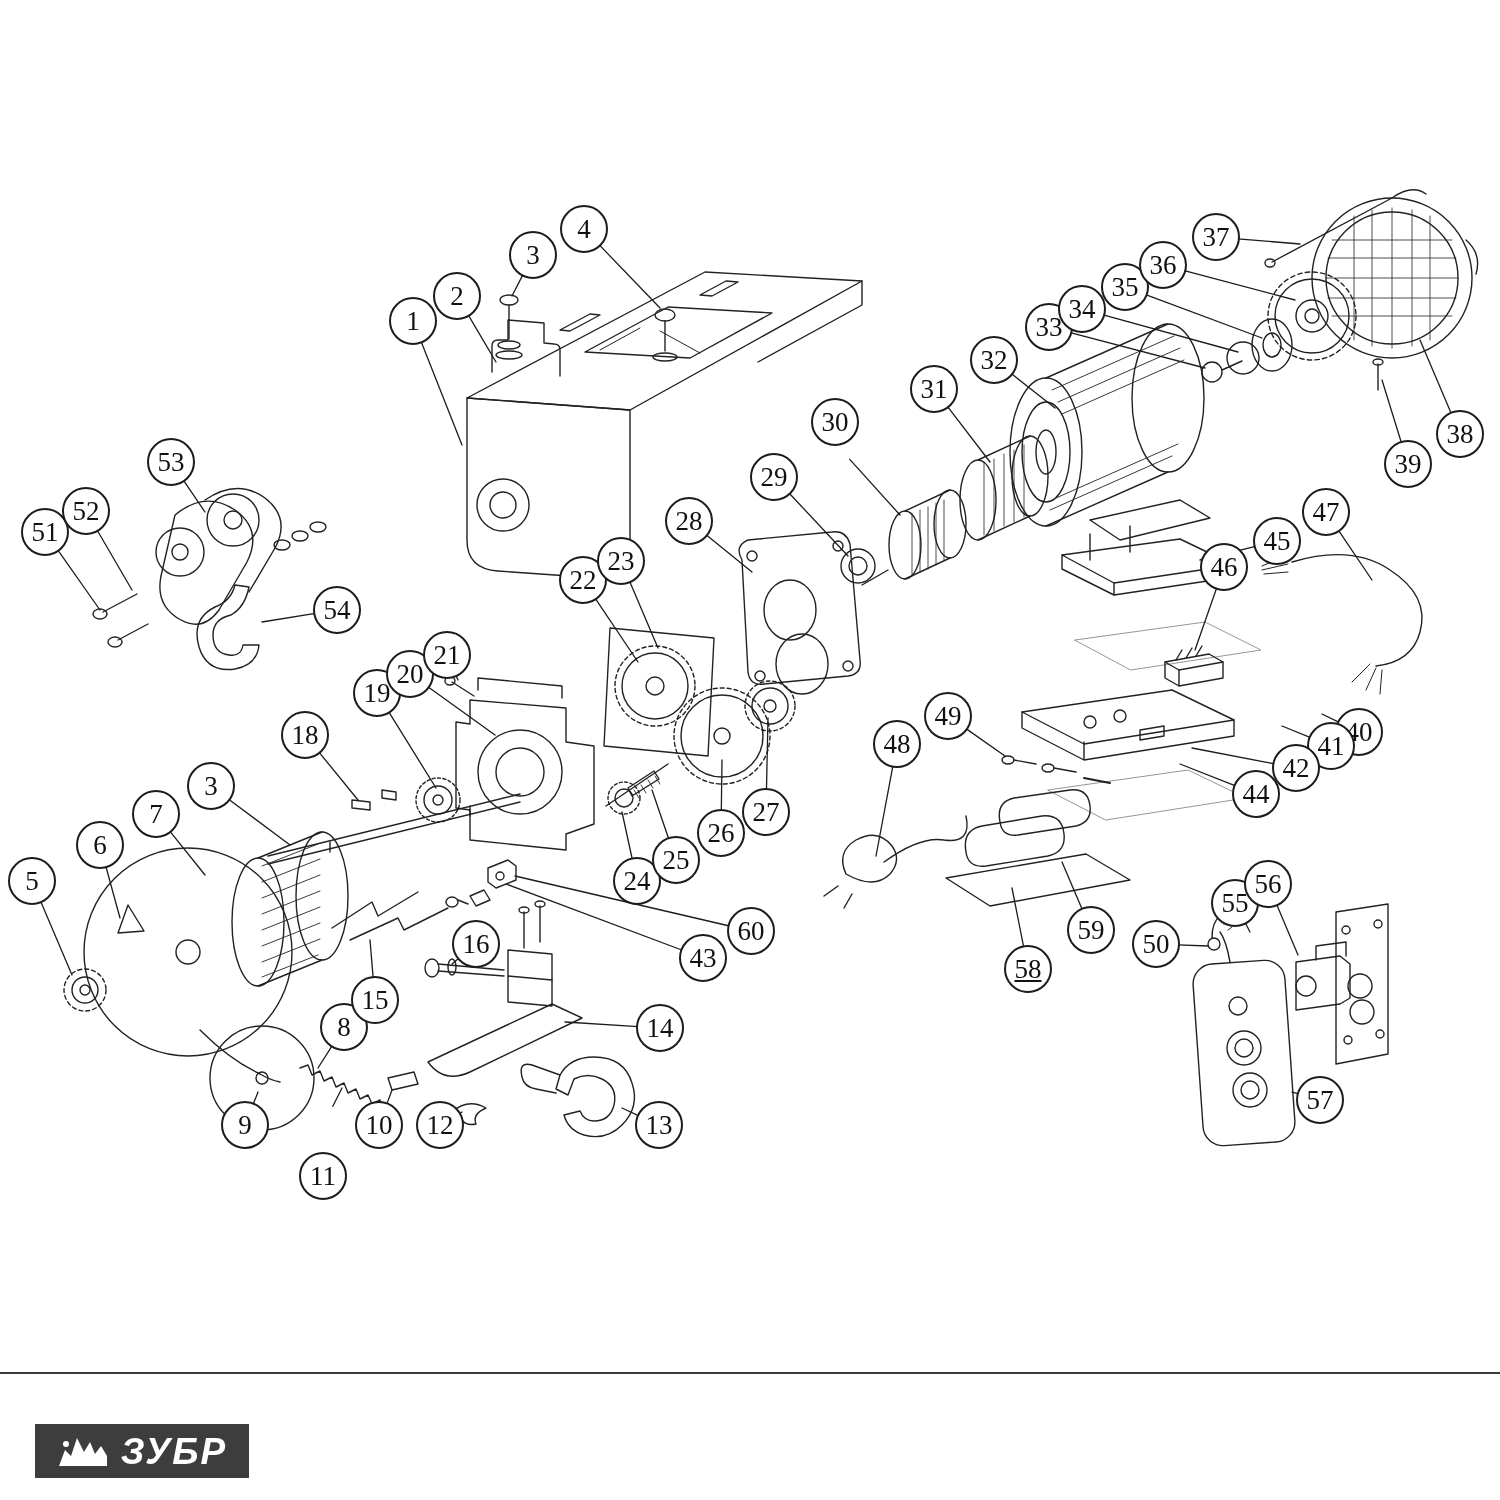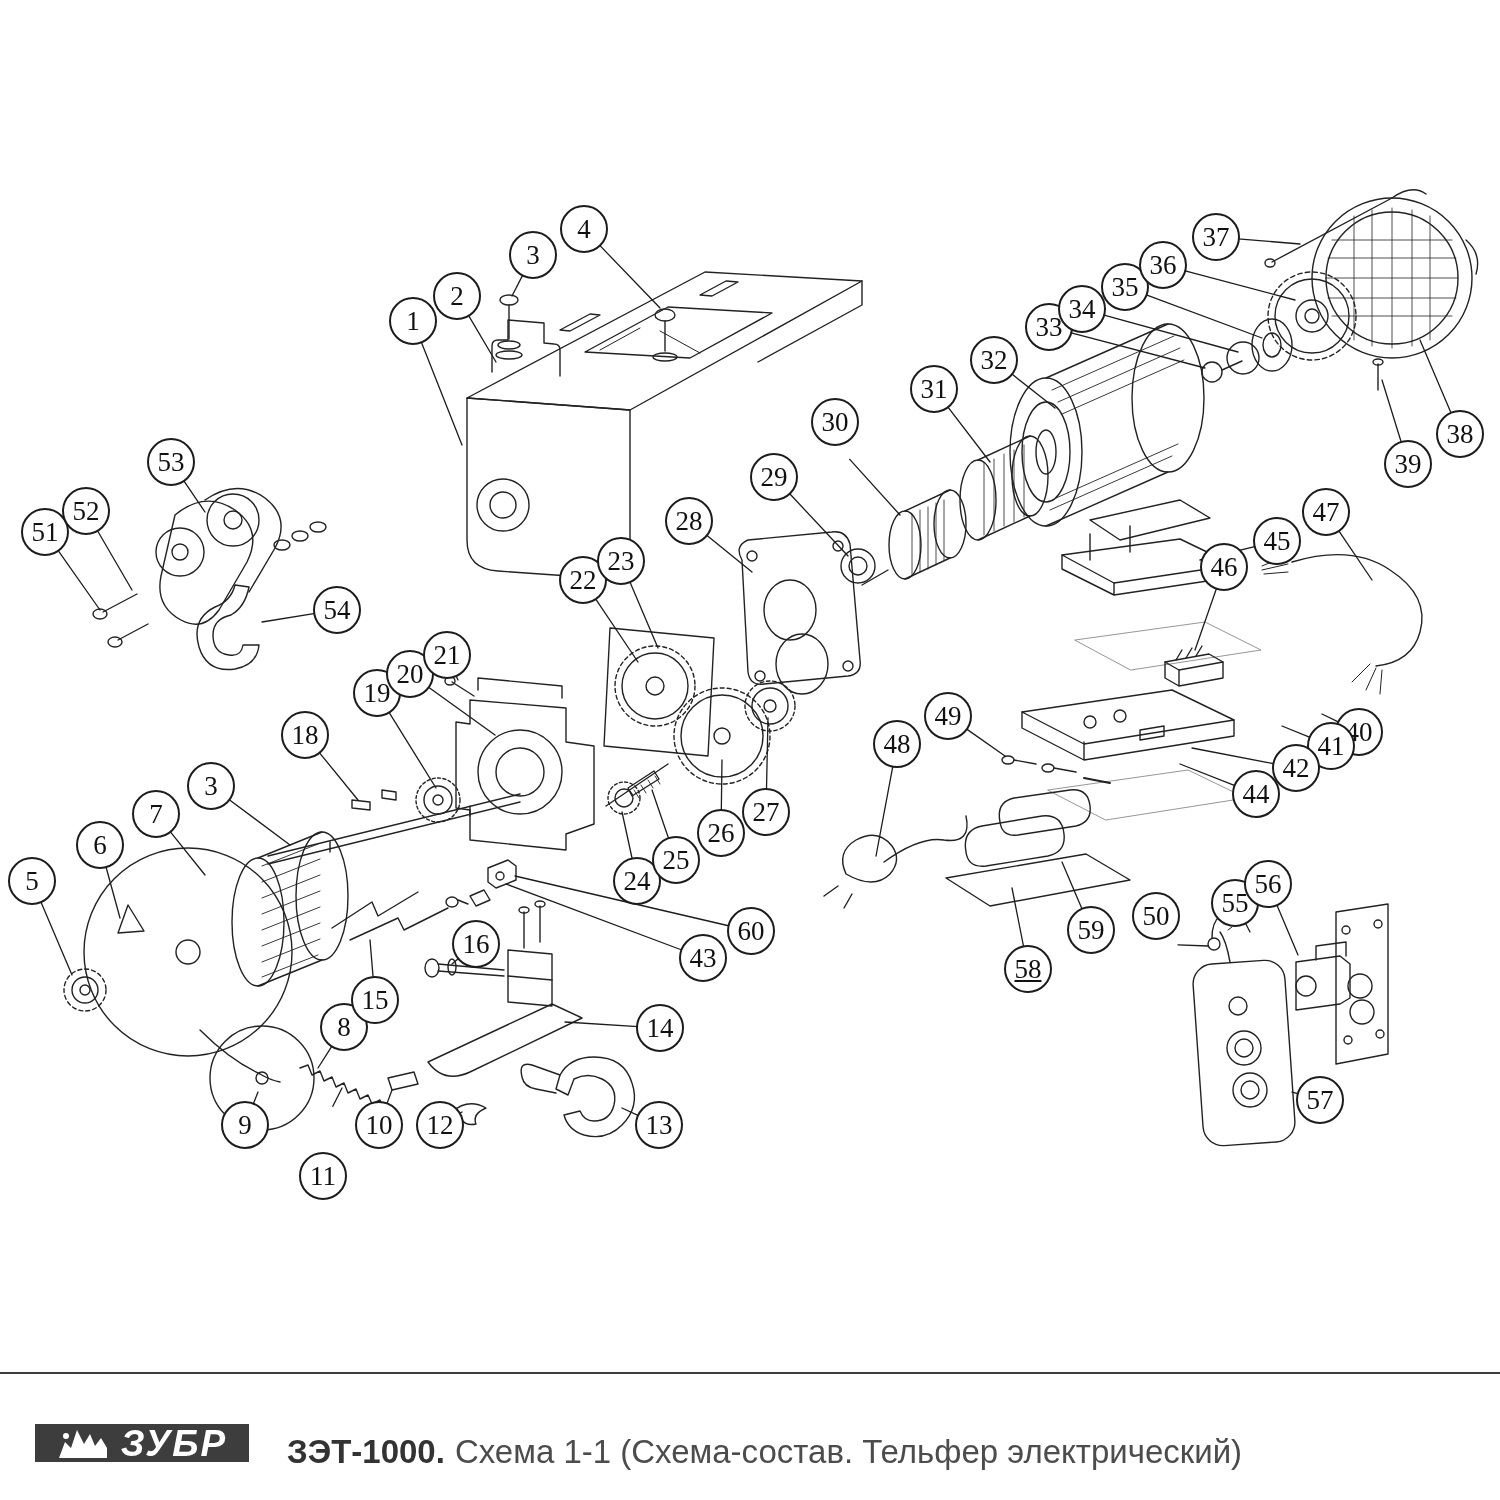--- a/index.html
+++ b/index.html
@@ -5,21 +5,21 @@
   html,body{margin:0;padding:0;}
   body{width:1500px;height:1500px;background:#ffffff;position:relative;overflow:hidden;
        font-family:"Liberation Serif","DejaVu Serif",serif;}
   #stage{position:absolute;left:0;top:0;width:1500px;height:1500px;}
   #drawing{position:absolute;left:0;top:0;}
   .callout{position:absolute;width:44px;height:44px;border:2px solid #1c1c1c;border-radius:50%;
            background:#ffffff;display:flex;align-items:center;justify-content:center;
            font-size:27px;color:#111;transform:translate(-50%,-50%);line-height:1;
            font-family:"Liberation Serif","DejaVu Serif",serif;z-index:5;}
   #footer-rule{position:absolute;left:0;top:1372px;width:1500px;height:2px;background:#3c3c3c;}
-  #brand-block{position:absolute;left:35px;top:1424px;width:214px;height:38px;background:#3d3d3d;
+  #brand-block{position:absolute;left:35px;top:1424px;width:214px;height:54px;background:#3d3d3d;
                display:flex;align-items:center;justify-content:center;gap:12px;}
   #brand-text{color:#ffffff;font-family:"Liberation Sans","DejaVu Sans",sans-serif;
               font-weight:bold;font-style:italic;font-size:37px;letter-spacing:2px;line-height:1;}
   #caption{position:absolute;left:287px;top:1433px;white-space:nowrap;
            font-family:"Liberation Sans","DejaVu Sans",sans-serif;font-size:33px;color:#4c4c4c;}
   #caption b{color:#333333;font-weight:bold;}
   #caption span{margin-left:10px;}
 </style>
 </head>
 <body>
@@ -374,21 +374,21 @@
       <div class="callout" style="left: 1359px; top: 732px;">40</div>
       <div class="callout" style="left: 1331px; top: 746px;">41</div>
       <div class="callout" style="left: 1296px; top: 768px;">42</div>
       <div class="callout" style="left: 703px; top: 958px;">43</div>
       <div class="callout" style="left: 1256px; top: 794px;">44</div>
       <div class="callout" style="left: 1277px; top: 541px;">45</div>
       <div class="callout" style="left: 1224px; top: 567px;">46</div>
       <div class="callout" style="left: 1326px; top: 512px;">47</div>
       <div class="callout" style="left: 897px; top: 744px;">48</div>
       <div class="callout" style="left: 948px; top: 716px;">49</div>
-      <div class="callout" style="left: 1156px; top: 916px; text-align: right;">50</div>
+      <div class="callout" style="left: 1156px; top: 944px; text-align: right;">50</div>
       <div class="callout" style="left: 45px; top: 532px;">51</div>
       <div class="callout" style="left: 86px; top: 511px;">52</div>
       <div class="callout" style="left: 171px; top: 462px;">53</div>
       <div class="callout" style="left: 337px; top: 610px;">54</div>
       <div class="callout" style="left: 1235px; top: 903px;">55</div>
       <div class="callout" style="left: 1268px; top: 884px;">56</div>
       <div class="callout" style="left: 1320px; top: 1100px;">57</div>
       <div class="callout" style="left: 1028px; top: 969px; text-decoration: underline;">58</div>
       <div class="callout" style="left: 1091px; top: 930px;">59</div>
       <div class="callout" style="left: 751px; top: 931px;">60</div>
@@ -397,17 +397,14 @@
   <div id="footer-rule"></div>
 
   <div id="brand-block">
     <svg width="52" height="38" viewBox="0 0 52 38">
       <path d="M2,34 L8,18 L14,24 L20,6 L27,20 L33,10 L38,22 L44,14 L50,24 L50,34 Z" fill="#ffffff"></path>
       <circle cx="9" cy="12" r="3" fill="#ffffff"></circle>
     </svg>
     <span id="brand-text">ЗУБР</span>
   </div>
 
-  <div id="caption">
-    <b>ЗЭТ-1000.</b><span>Схема 1-1 (Схема-состав. Тельфер электрический)</span>
-  </div>
 
 </div>
 
 </body></html>

